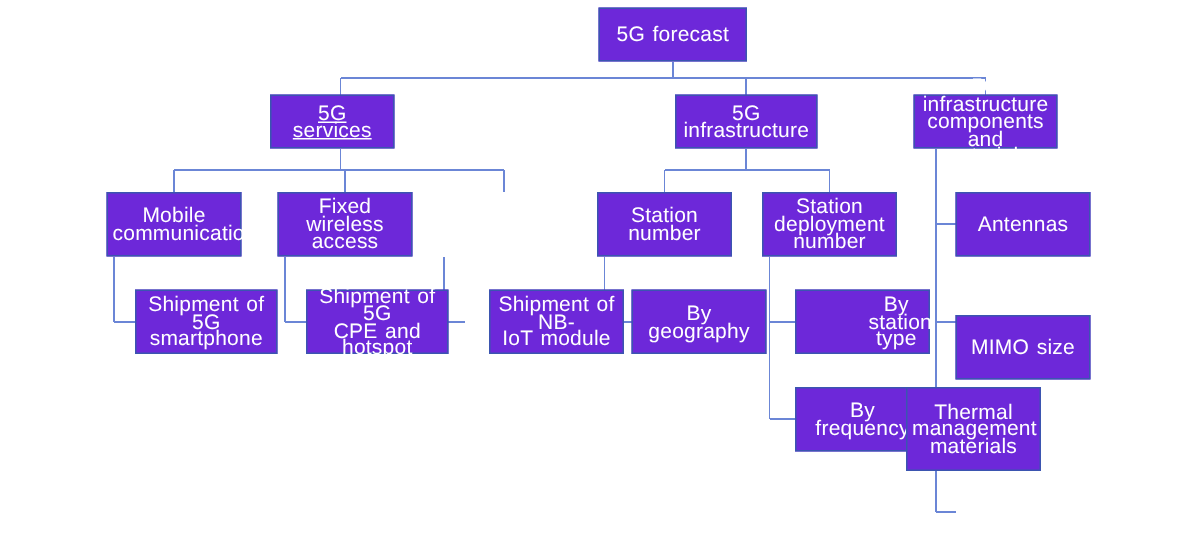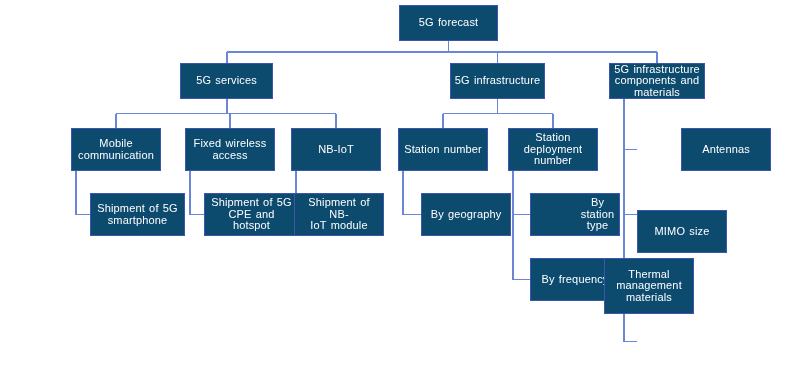--- a/index.html
+++ b/index.html
@@ -18,28 +18,28 @@
   #chart-svg {
     position: absolute;
     left: 0;
     top: 0;
     width: 800px;
     height: 369px;
   }
   .node {
     position: absolute;
     box-sizing: border-box;
-    background: #0c4a6e;
+    background: #6d28d9;
     border: 1px solid #3b55b0;
     color: #ffffff;
     display: flex;
     align-items: center;
     justify-content: center;
     text-align: center;
-    font-size: 11px;
+    font-size: 14px;
     line-height: 11.5px;
     letter-spacing: 0.15px;
     word-spacing: 1px;
     padding: 1px 3px;
     z-index: 2;
   }
   .node-label {
     display: block;
     width: 100%;
     white-space: pre-line;
@@ -78,61 +78,58 @@
       <line x1="513" y1="279.5" x2="530" y2="279.5" stroke="#6b86d6" stroke-width="1.3" shape-rendering="crispEdges"></line>
       <line x1="624" y1="99" x2="624" y2="341.5" stroke="#6b86d6" stroke-width="1.3" shape-rendering="crispEdges"></line>
       <line x1="624" y1="149.5" x2="637" y2="149.5" stroke="#6b86d6" stroke-width="1.3" shape-rendering="crispEdges"></line>
       <line x1="624" y1="214.5" x2="637" y2="214.5" stroke="#6b86d6" stroke-width="1.3" shape-rendering="crispEdges"></line>
       <line x1="624" y1="279.5" x2="637" y2="279.5" stroke="#6b86d6" stroke-width="1.3" shape-rendering="crispEdges"></line>
       <line x1="624" y1="341.5" x2="637" y2="341.5" stroke="#6b86d6" stroke-width="1.3" shape-rendering="crispEdges"></line>
     </svg>
 <div class="node" style="left: 399px; top: 5px; width: 99px; height: 36px;">
       <span class="node-label">5G forecast</span>
     </div>
-    <div class="node" style="left: 180px; top: 63px; width: 93px; height: 36px;">
+    <div class="node" style="left: 180px; top: 63px; width: 83px; height: 36px; text-decoration: underline;">
       <span class="node-label">5G services</span>
     </div>
     <div class="node" style="left: 450px; top: 63px; width: 95px; height: 36px;">
       <span class="node-label">5G infrastructure</span>
     </div>
     <div class="node" style="left: 609px; top: 63px; width: 96px; height: 36px;">
       <span class="node-label">5G infrastructure
 components and
 materials</span>
     </div>
     <div class="node" style="left: 71px; top: 128px; width: 90px; height: 43px;">
       <span class="node-label">Mobile
 communication</span>
     </div>
     <div class="node" style="left: 185px; top: 128px; width: 90px; height: 43px;">
       <span class="node-label">Fixed wireless
 access</span>
     </div>
-    <div class="node" style="left: 291px; top: 128px; width: 90px; height: 43px;">
-      <span class="node-label">NB-IoT</span>
-    </div>
     <div class="node" style="left: 398px; top: 128px; width: 90px; height: 43px;">
       <span class="node-label">Station number</span>
     </div>
     <div class="node" style="left: 508px; top: 128px; width: 90px; height: 43px;">
       <span class="node-label">Station deployment
 number</span>
     </div>
-    <div class="node" style="left: 637px; top: 128px; width: 90px; height: 43px; margin-left: 44px;">
+    <div class="node" style="left: 637px; top: 128px; width: 90px; height: 43px;">
       <span class="node-label">Antennas</span>
     </div>
     <div class="node" style="left: 90px; top: 193px; width: 95px; height: 43px;">
       <span class="node-label">Shipment of 5G
 smartphone</span>
     </div>
     <div class="node" style="left: 204px; top: 193px; width: 95px; height: 43px;">
       <span class="node-label">Shipment of 5G
 CPE and hotspot</span>
     </div>
-    <div class="node" style="left: 294px; top: 193px; width: 90px; height: 43px;">
+    <div class="node" style="left: 326px; top: 193px; width: 90px; height: 43px;">
       <span class="node-label">Shipment of NB-
 IoT module</span>
     </div>
     <div class="node" style="left: 421px; top: 193px; width: 90px; height: 43px;">
       <span class="node-label">By geography</span>
     </div>
     <div class="node" style="left: 530px; top: 193px; width: 90px; height: 43px; padding-left: 48px;">
       <span class="node-label">By station type</span>
     </div>
     <div class="node" style="left: 637px; top: 210px; width: 90px; height: 43px;">

